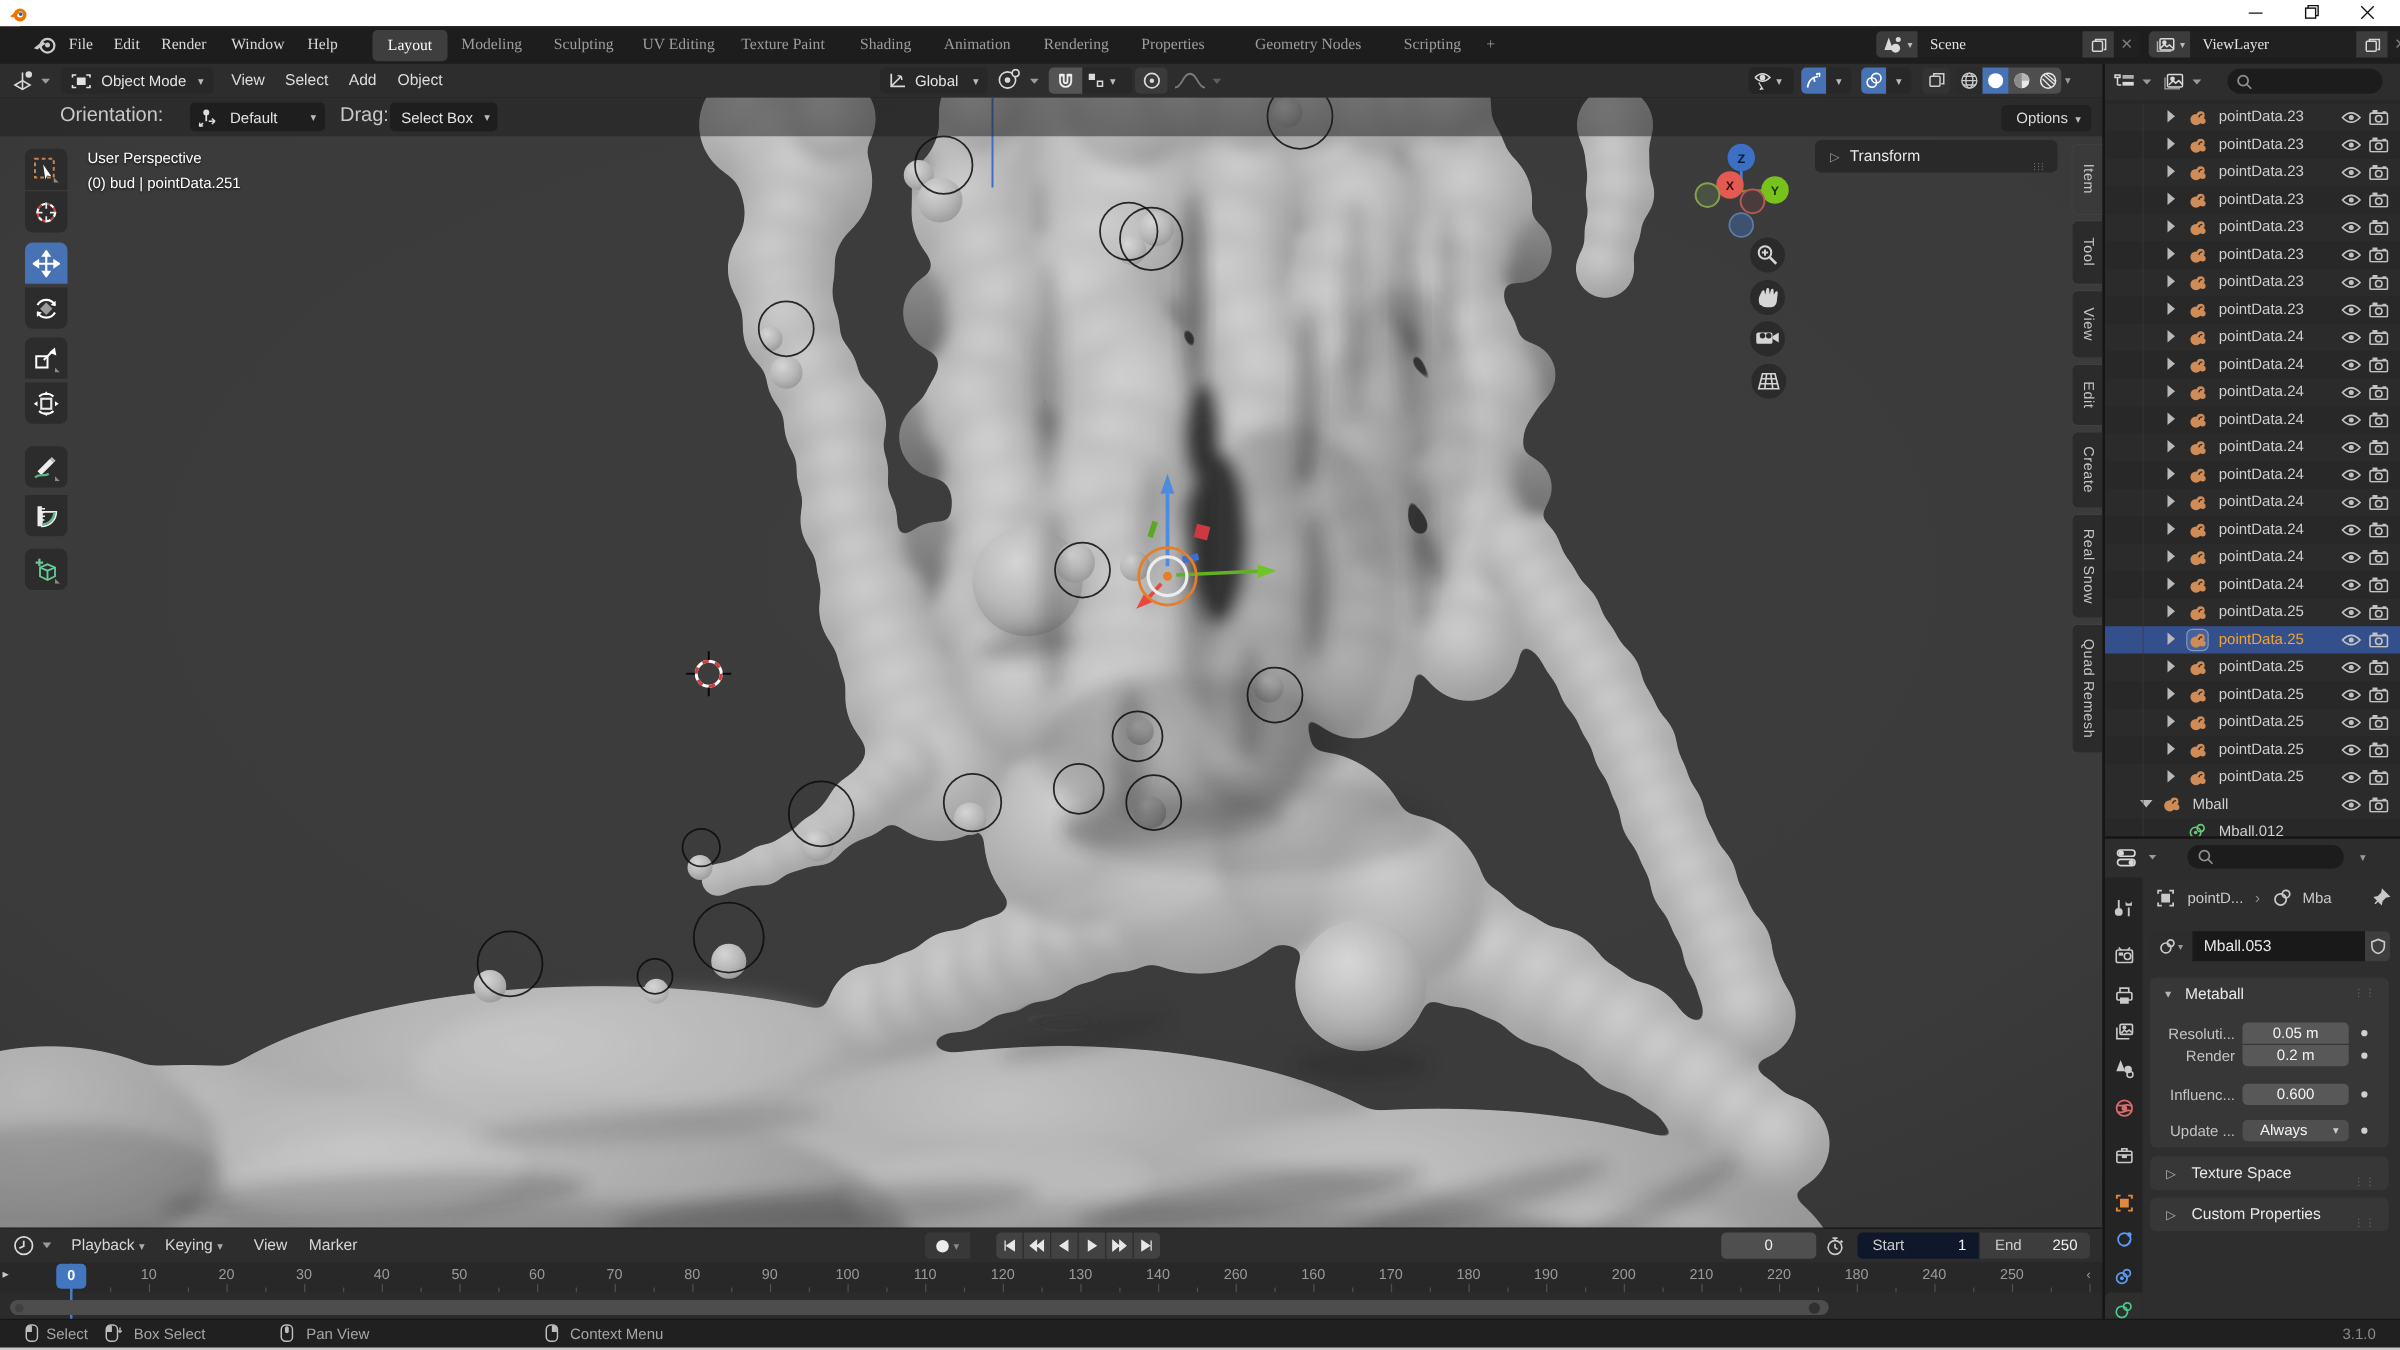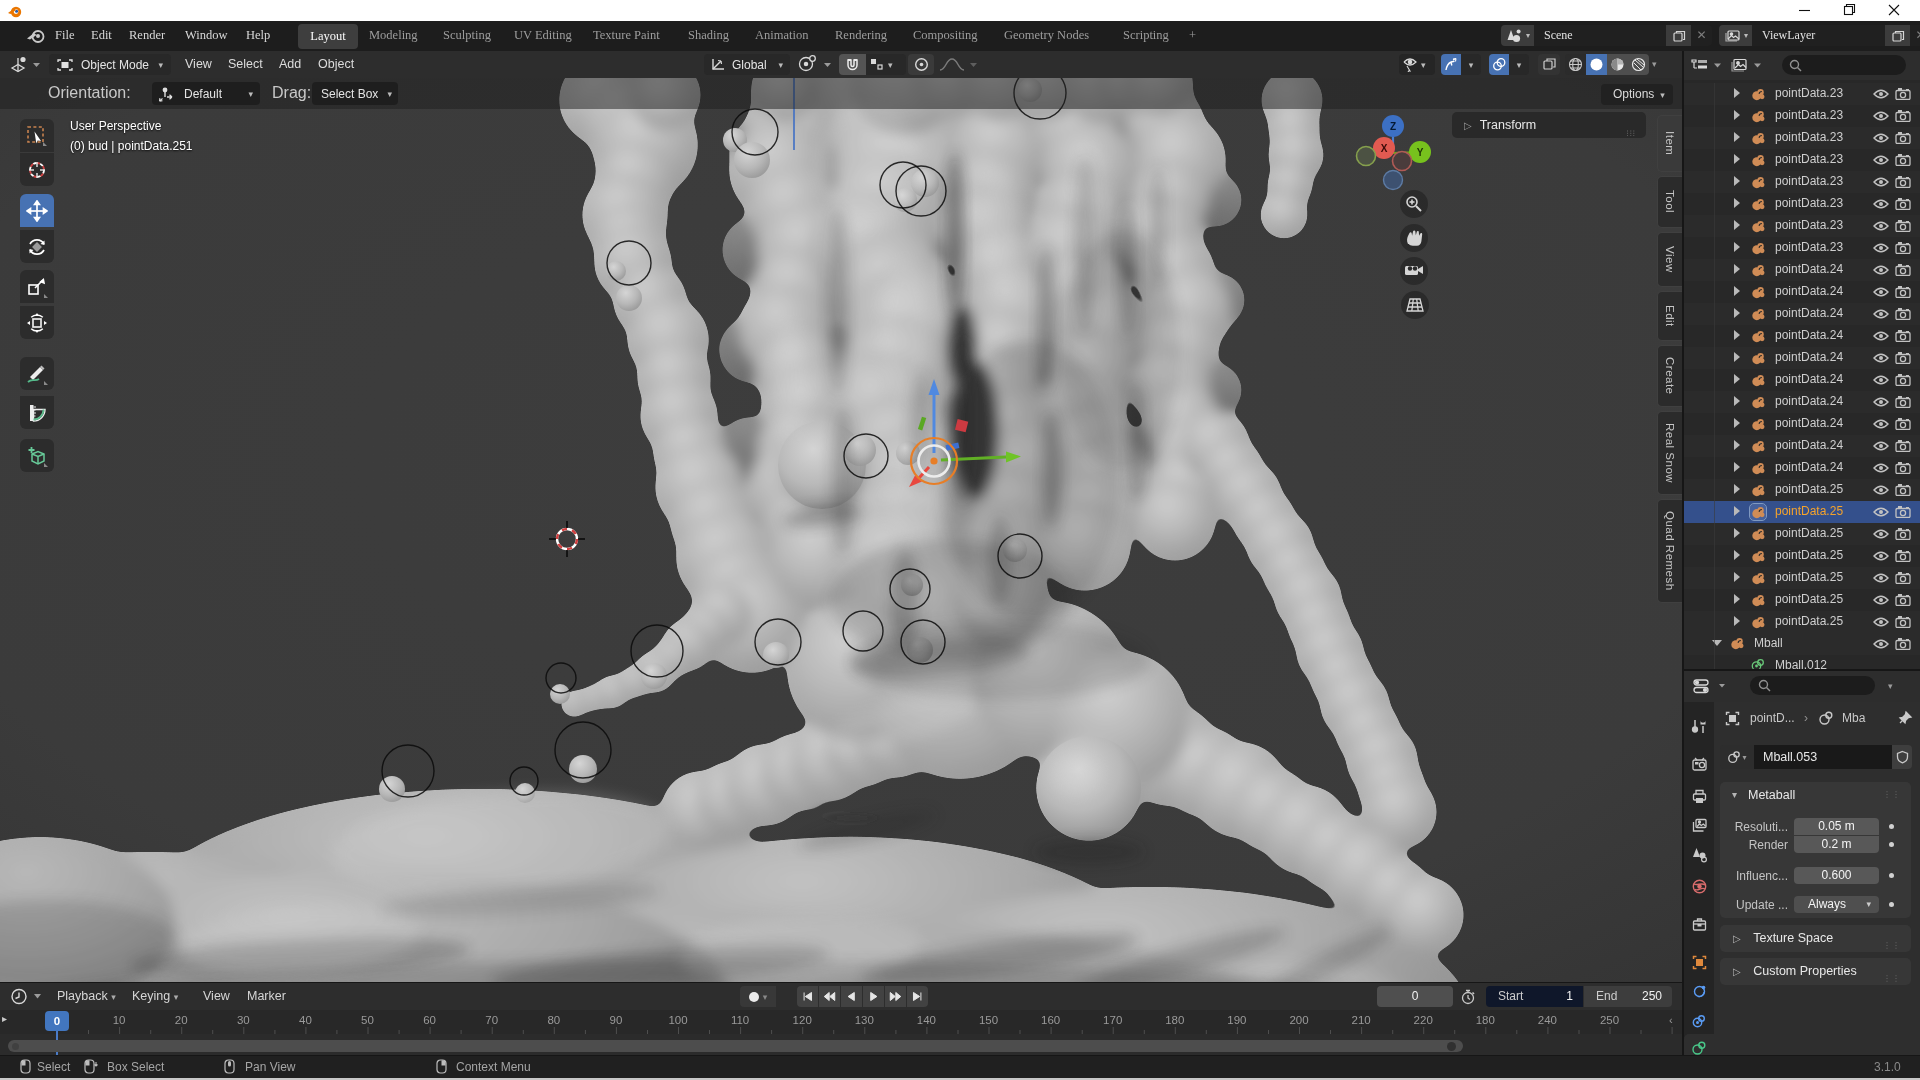--- a/index.html
+++ b/index.html
@@ -610,21 +610,21 @@
 <div class="mitem" style="left:169px;">Window</div>
 <div class="mitem" style="left:230px;">Help</div>
 <div id="laytab">Layout</div>
 <div class="wtab" style="left:353px;">Modeling</div>
 <div class="wtab" style="left:427px;text-align:right;">Sculpting</div>
 <div class="wtab" style="left:498px;">UV Editing</div>
 <div class="wtab" style="left:577px;">Texture Paint</div>
 <div class="wtab" style="left:672px;">Shading</div>
 <div class="wtab" style="left:739px;">Animation</div>
 <div class="wtab" style="left:819px;">Rendering</div>
-<div class="wtab" style="left:897px;">Compositing</div>
+<div class="wtab" style="left:897px;">Properties</div>
 <div class="wtab" style="left:988px;">Geometry Nodes</div>
 <div class="wtab" style="left:1107px;">Scripting</div>
 <div class="wtab" style="left:1173px;">+</div>
 <div class="selwidget" style="left:1485px;width:211px;">
  <div class="ic">
           <svg width="20" height="16" viewBox="0 0 20 16">
             <path d="M6 2 L9.5 12 L2.5 12 Z" fill="#d9d9d9"></path>
             <circle cx="11.5" cy="10.5" r="3.6" fill="#d9d9d9"></circle>
             <circle cx="13.6" cy="3.6" r="2" fill="#d9d9d9"></circle>
             <text x="15" y="14" font-size="8" fill="#d9d9d9"></text>
@@ -1705,21 +1705,21 @@
 <div class="tnum" style="left:367.5px;">50</div>
 <div class="tnum" style="left:429.6px;">60</div>
 <div class="tnum" style="left:491.7px;">70</div>
 <div class="tnum" style="left:553.8px;">80</div>
 <div class="tnum" style="left:615.9px;">90</div>
 <div class="tnum" style="left:678.0px;">100</div>
 <div class="tnum" style="left:740.1px;">110</div>
 <div class="tnum" style="left:802.2px;">120</div>
 <div class="tnum" style="left:864.3px;">130</div>
 <div class="tnum" style="left:926.4px;">140</div>
-<div class="tnum" style="left:988.5px;">150</div>
+<div class="tnum" style="left:988.5px;">260</div>
 <div class="tnum" style="left:1050.6px;">160</div>
 <div class="tnum" style="left:1112.7px;">170</div>
 <div class="tnum" style="left:1174.8px;">180</div>
 <div class="tnum" style="left:1236.9px;">190</div>
 <div class="tnum" style="left:1299.0px;">200</div>
 <div class="tnum" style="left:1361.1px;">210</div>
 <div class="tnum" style="left:1423.2px;">220</div>
 <div class="tnum" style="left:1485.3px;">180</div>
 <div class="tnum" style="left:1547.4px;">240</div>
 <div class="tnum" style="left:1609.5px;">250</div>

